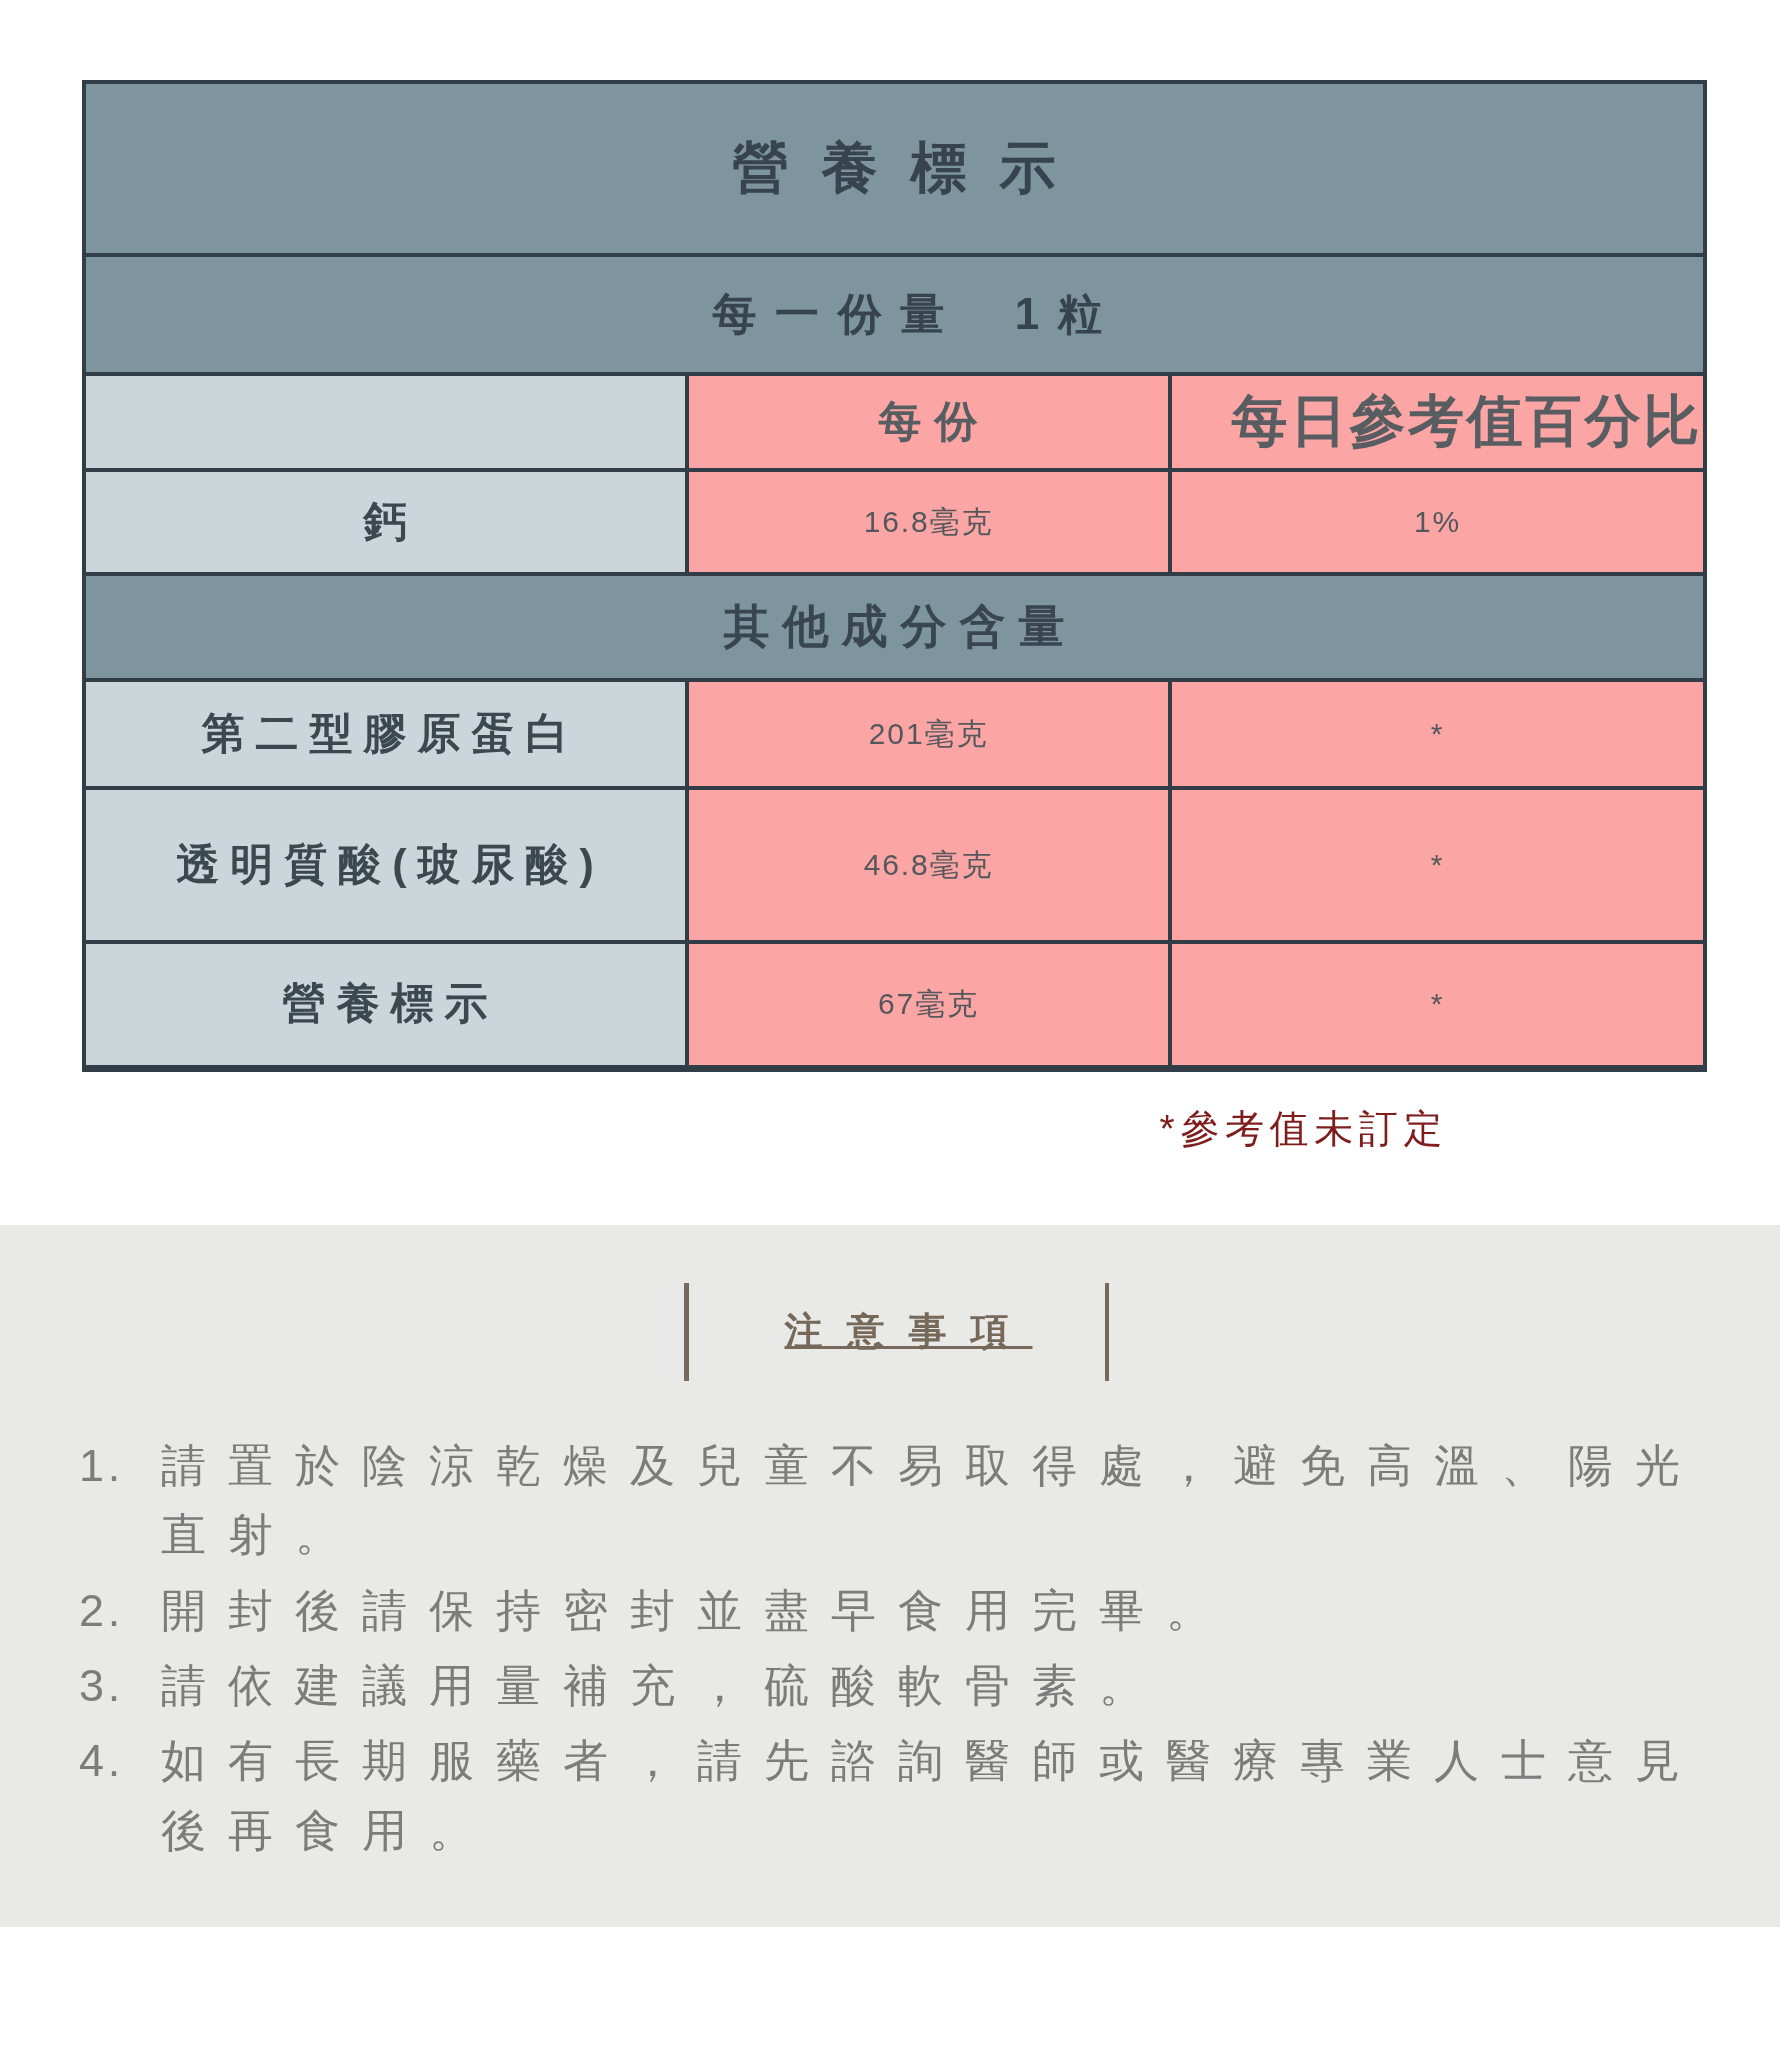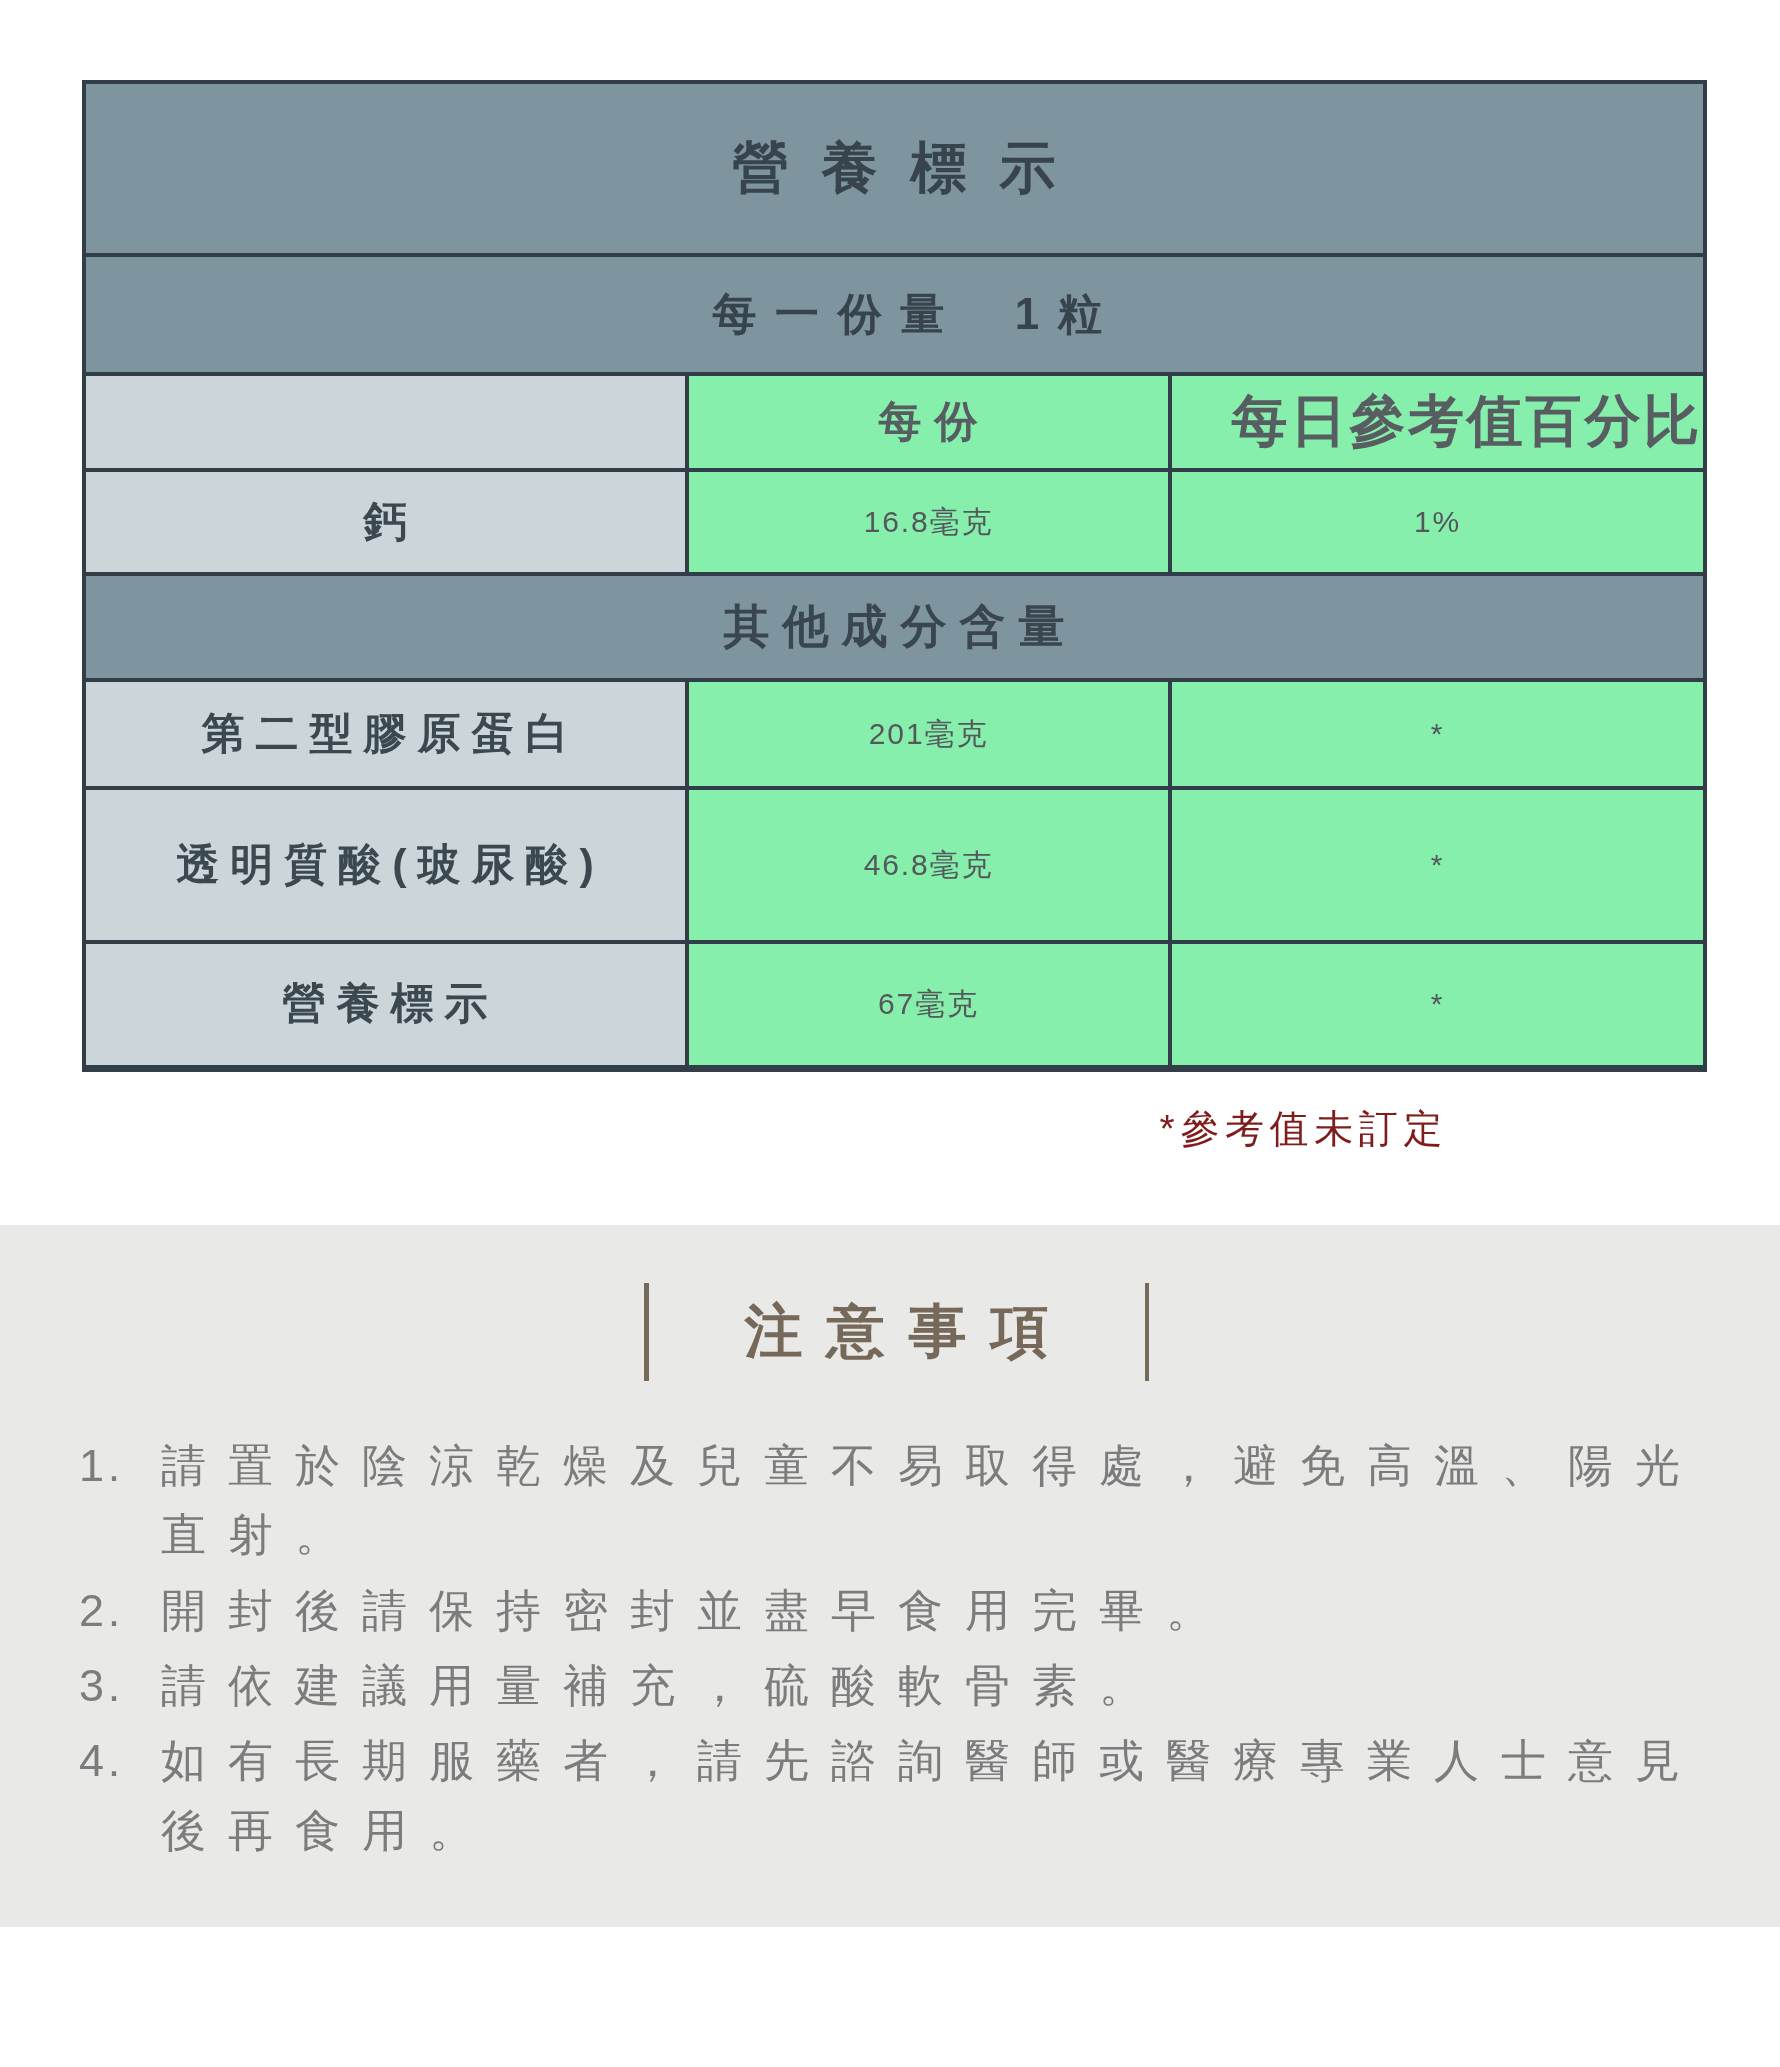--- a/index.html
+++ b/index.html
@@ -25,21 +25,21 @@
     border-bottom-width: 7.4px;
   }
   table.nutrition td {
     border: 4.6px solid #323e47;
     box-sizing: border-box;
     text-align: center;
     vertical-align: middle;
   }
   td.slate  { background: #7e949f; color: #37444d; }
   td.light  { background: #ccd5da; }
-  td.white  { background: #86efac; }
+  td.white  { background: #fca5a5; }
 
   td.title-cell {
     height: 173px;
     font-size: 56px;
     font-weight: bold;
     letter-spacing: 33px;
     padding-left: 33px;
   }
   td.info-cell {
     height: 119px;
@@ -110,26 +110,27 @@
     margin-bottom: 50px;
   }
   .notice-bar {
     width: 4.6px;
     height: 98px;
     background: #76695a;
     flex: none;
   }
   .notice-title {
     margin: 2px;
-    font-size: 58px;
+    font-size: 38px;
     font-weight: bold;
     color: #76695a;
     letter-spacing: 24px;
     padding-left: 24px;
     white-space: nowrap;
+    text-decoration: underline;
   }
   ol.notice-list {
     list-style: none;
     margin: 0;
     padding: 0;
     font-size: 45px;
     color: #7c7c7c;
   }
   ol.notice-list li {
     display: flex;

